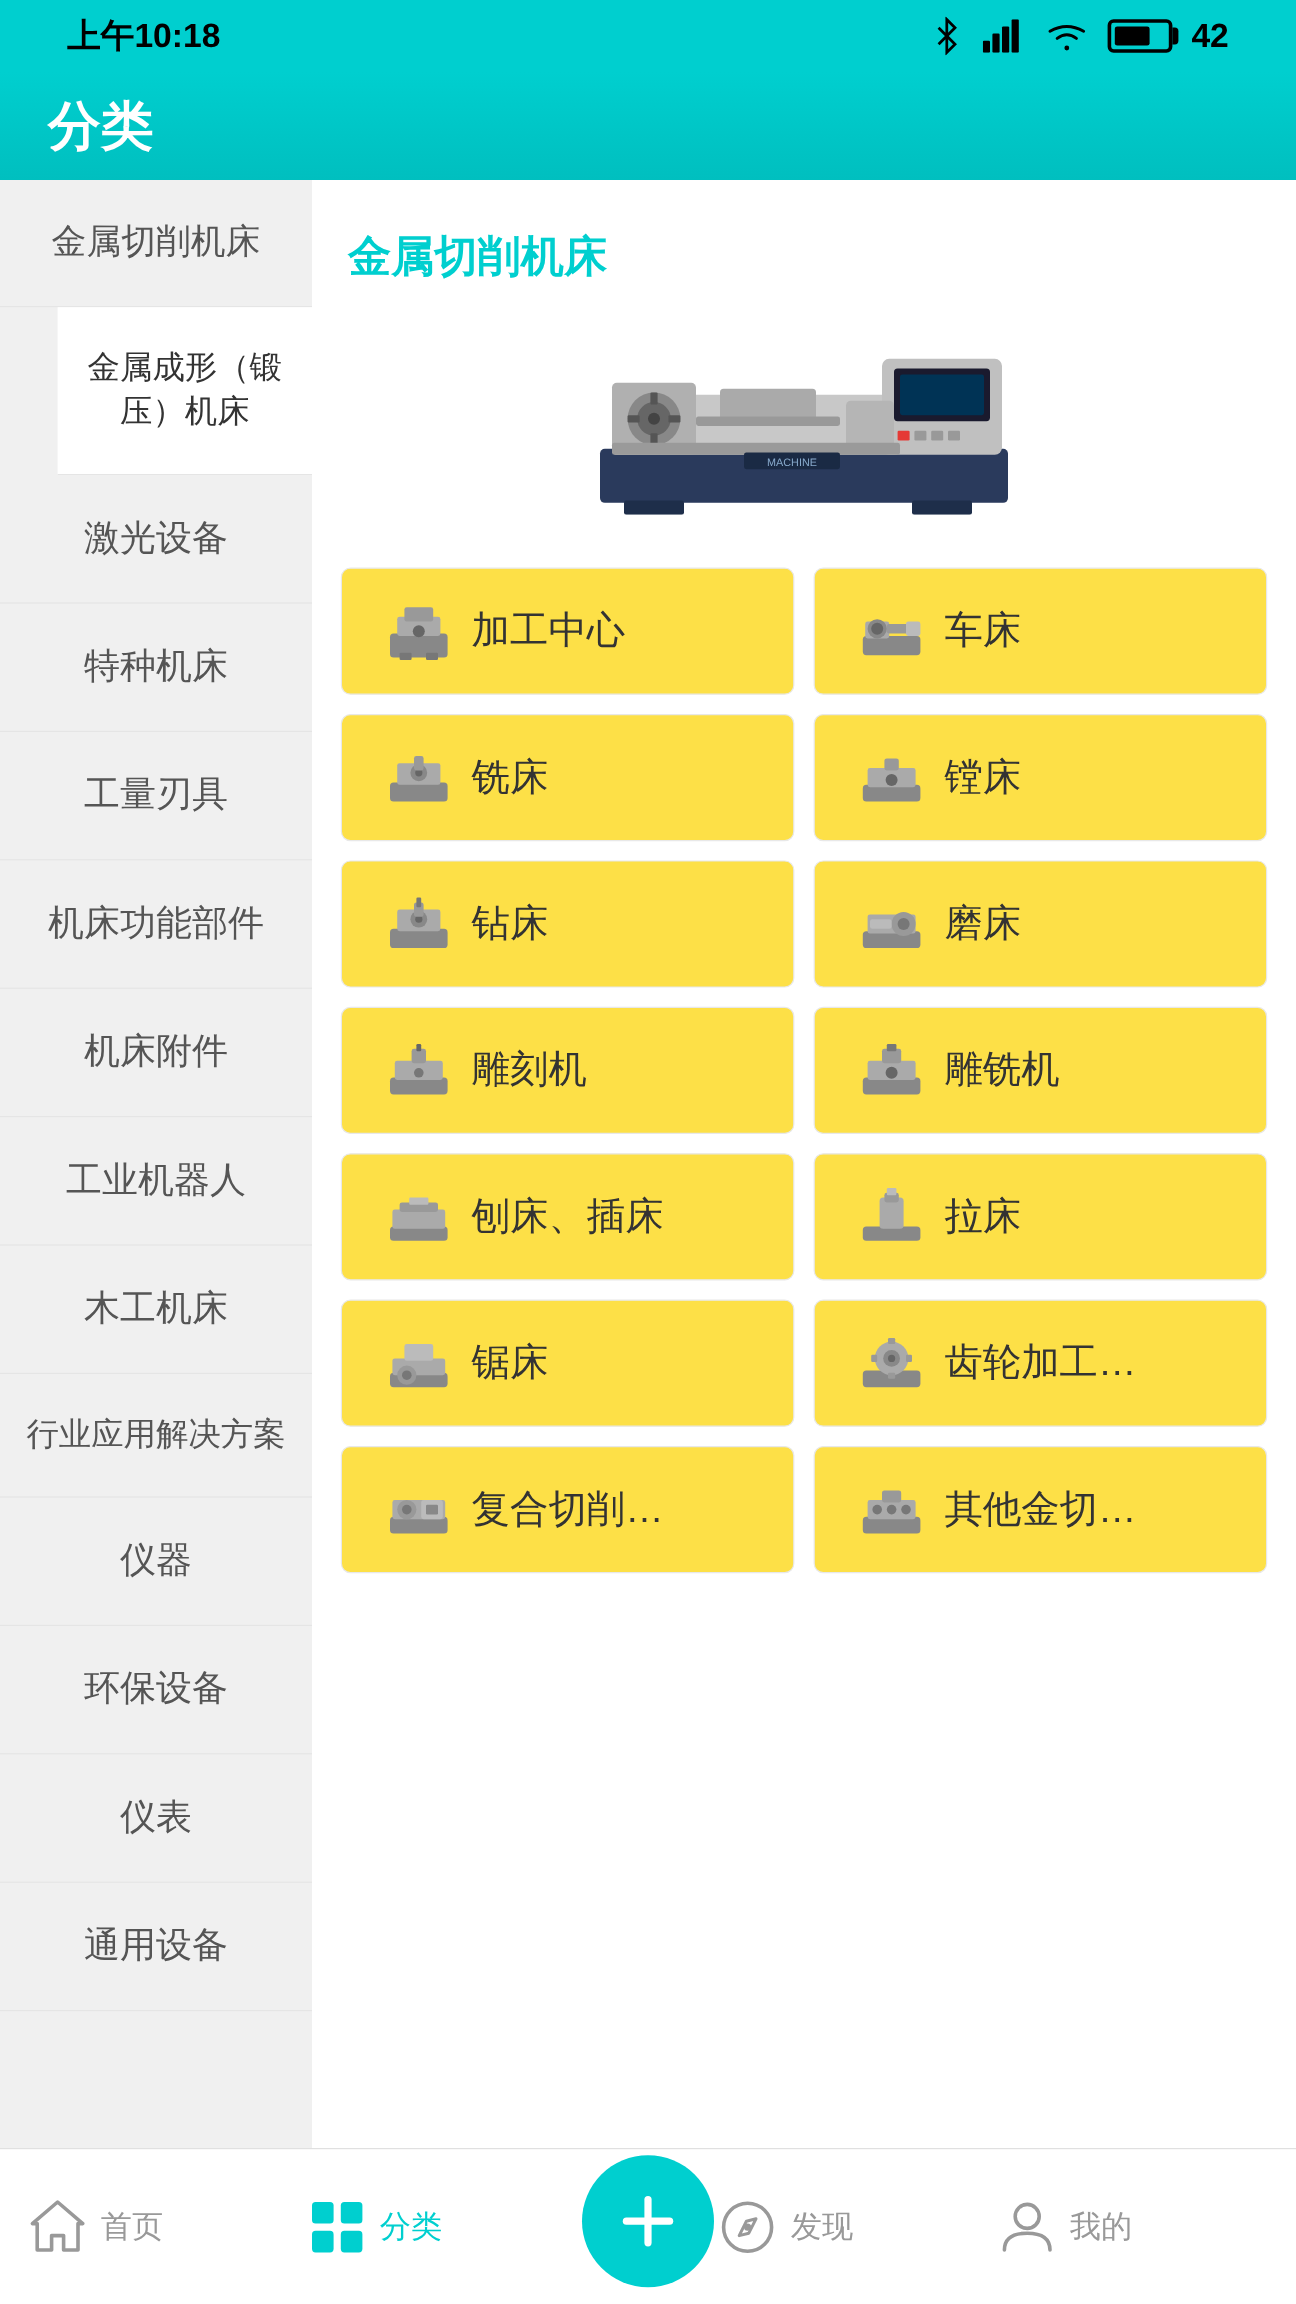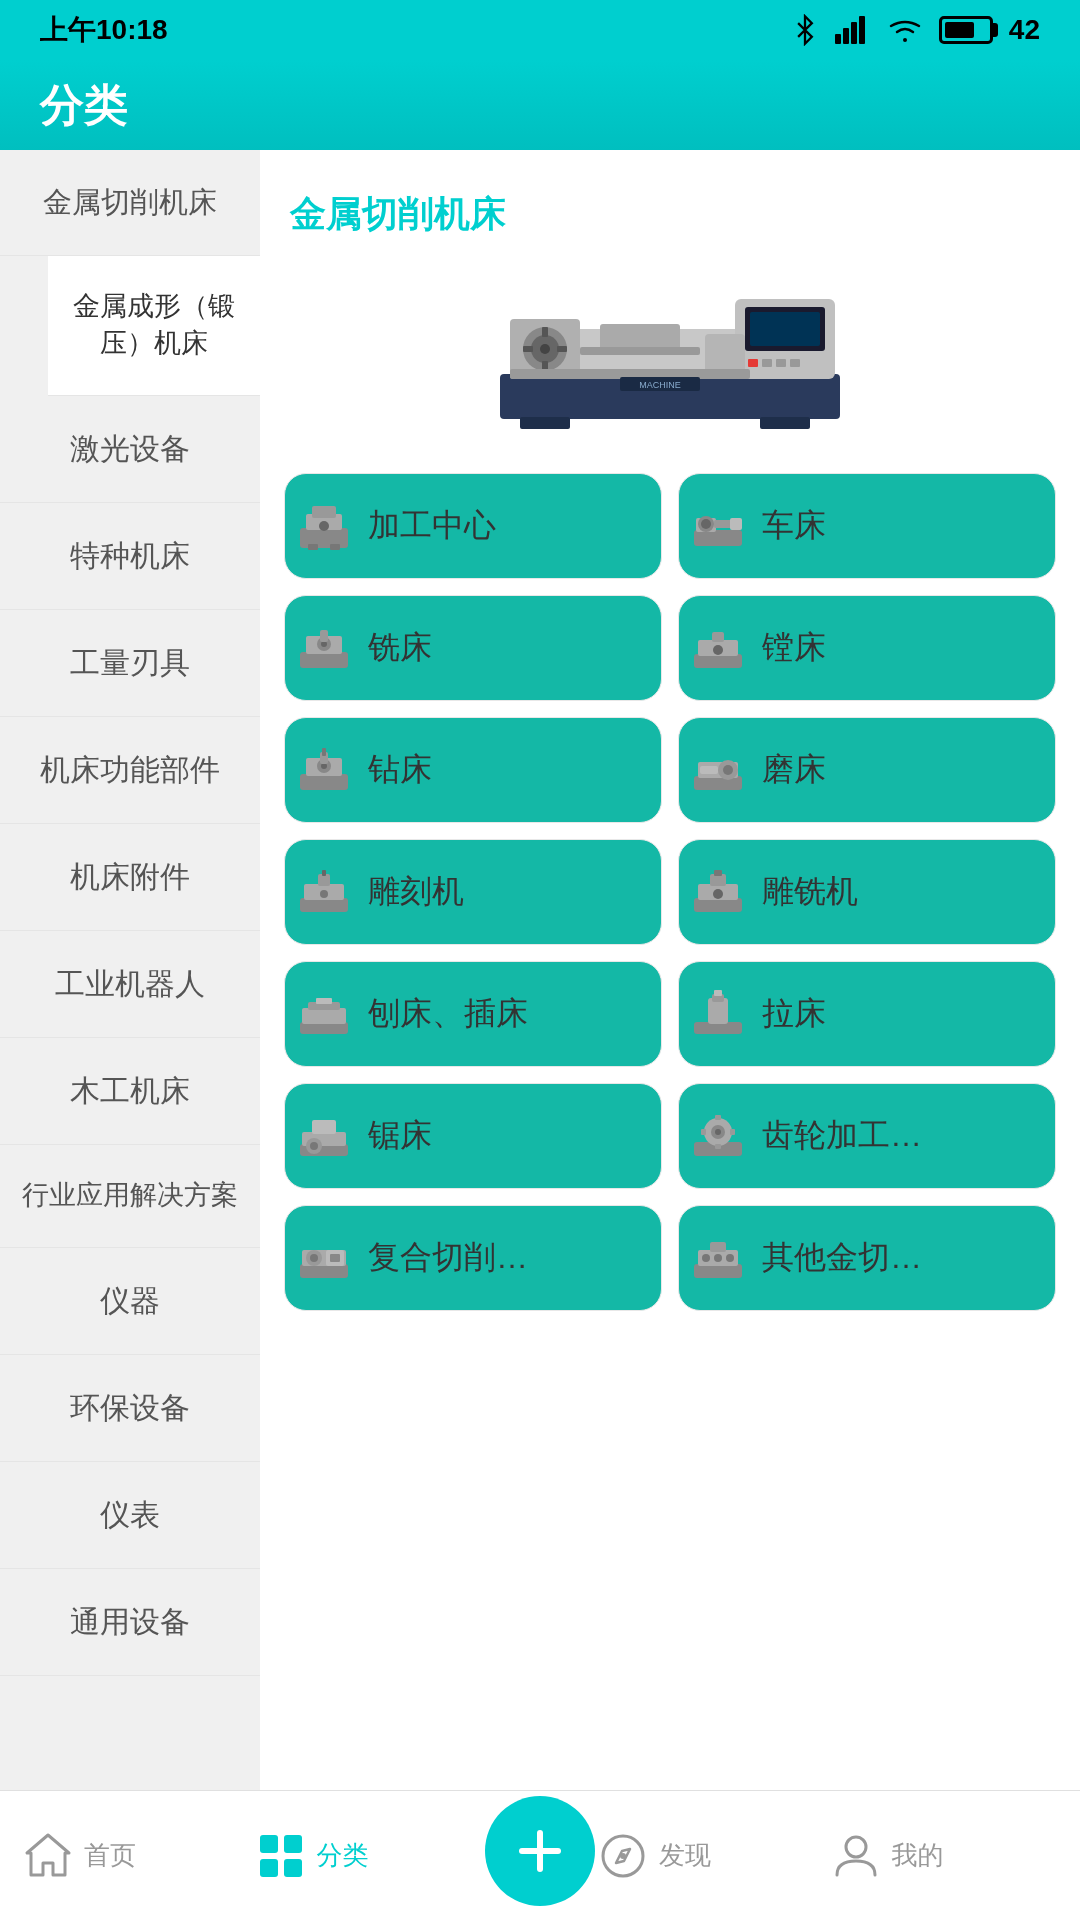--- a/index.html
+++ b/index.html
@@ -12,21 +12,21 @@
       overflow-x: hidden;
     }
 
     
     .status-bar {
       background: #00CFCF;
       height: 60px;
       display: flex;
       align-items: center;
       justify-content: space-between;
-      padding: 0 40px;
+      padding: 0 56px;
       color: #000;
       font-size: 28px;
       font-weight: 600;
     }
     .status-right {
       display: flex;
       align-items: center;
       gap: 16px;
     }
     .battery-icon {
@@ -131,24 +131,24 @@
     }
 
     
     .grid-container {
       display: grid;
       grid-template-columns: 1fr 1fr;
       gap: 16px;
       padding: 4px;
     }
     .grid-item {
-      background: #14b8a6;
+      background: #fde047;
       border: 1px solid #e8e8e8;
-      border-radius: 22px;
-      padding: 24px 11px;
+      border-radius: 8px;
+      padding: 24px 36px;
       display: flex;
       align-items: center;
       gap: 16px;
       cursor: pointer;
     }
     .grid-item-icon {
       width: 56px;
       height: 56px;
       display: flex;
       align-items: center;

